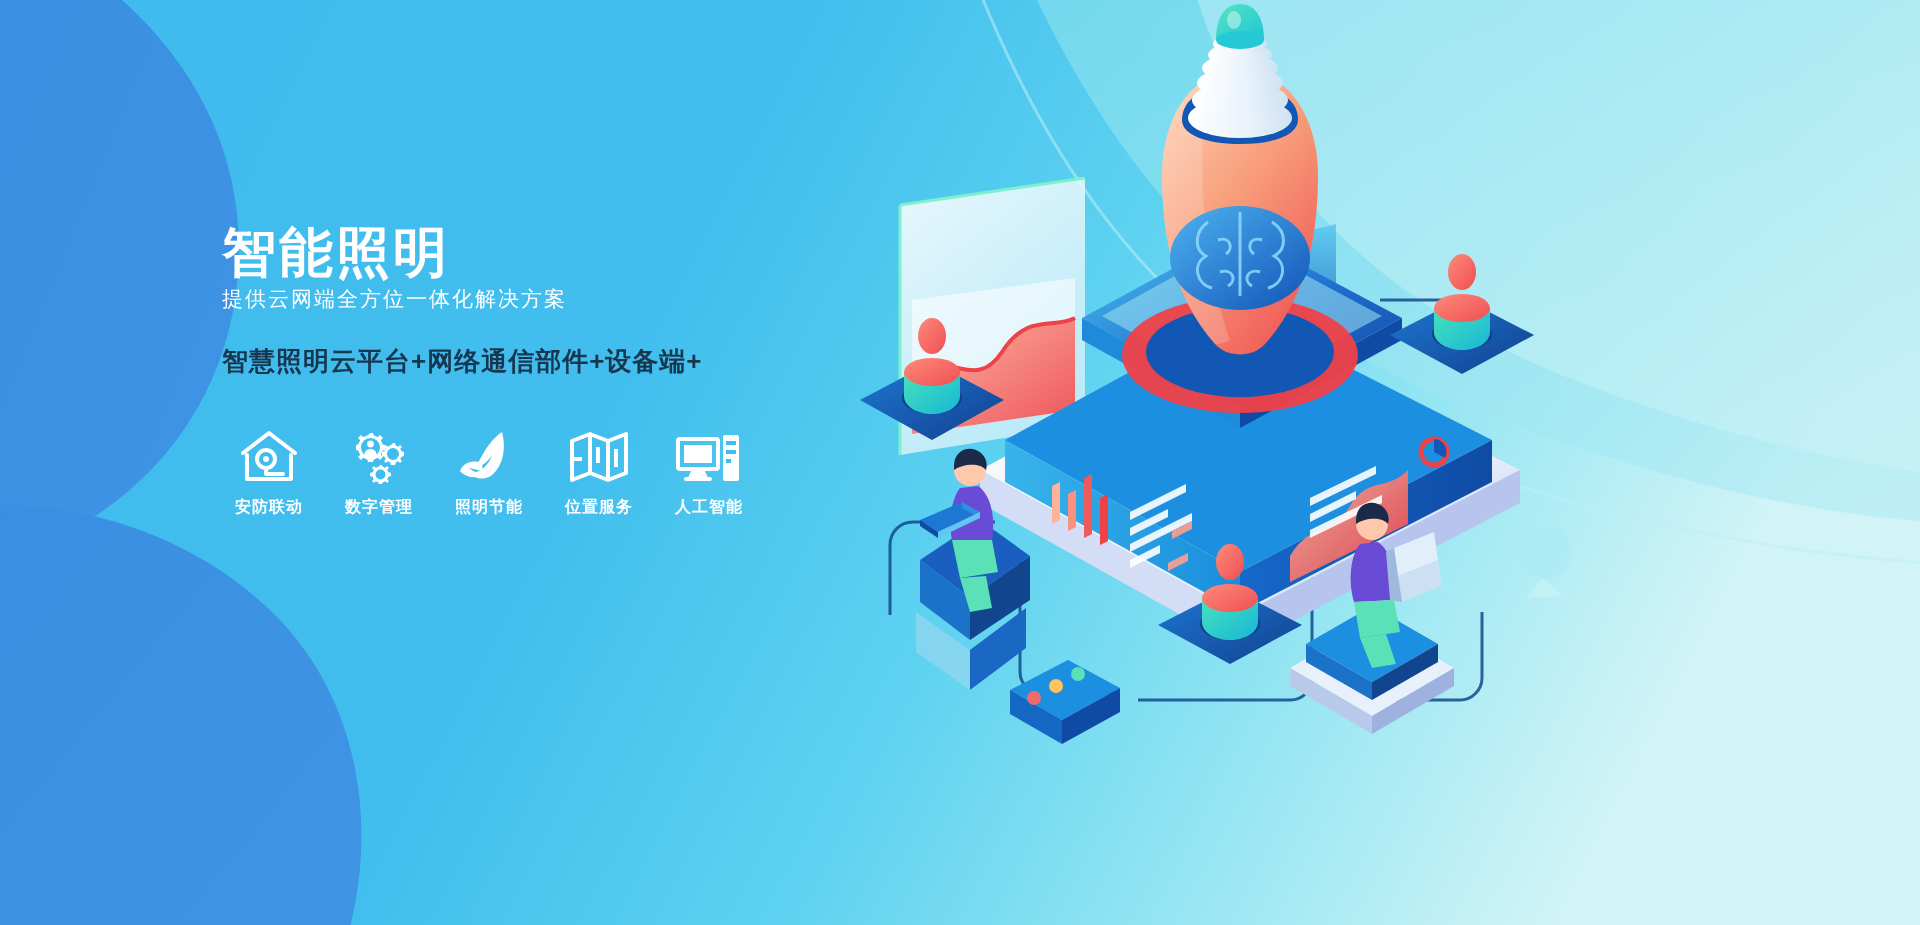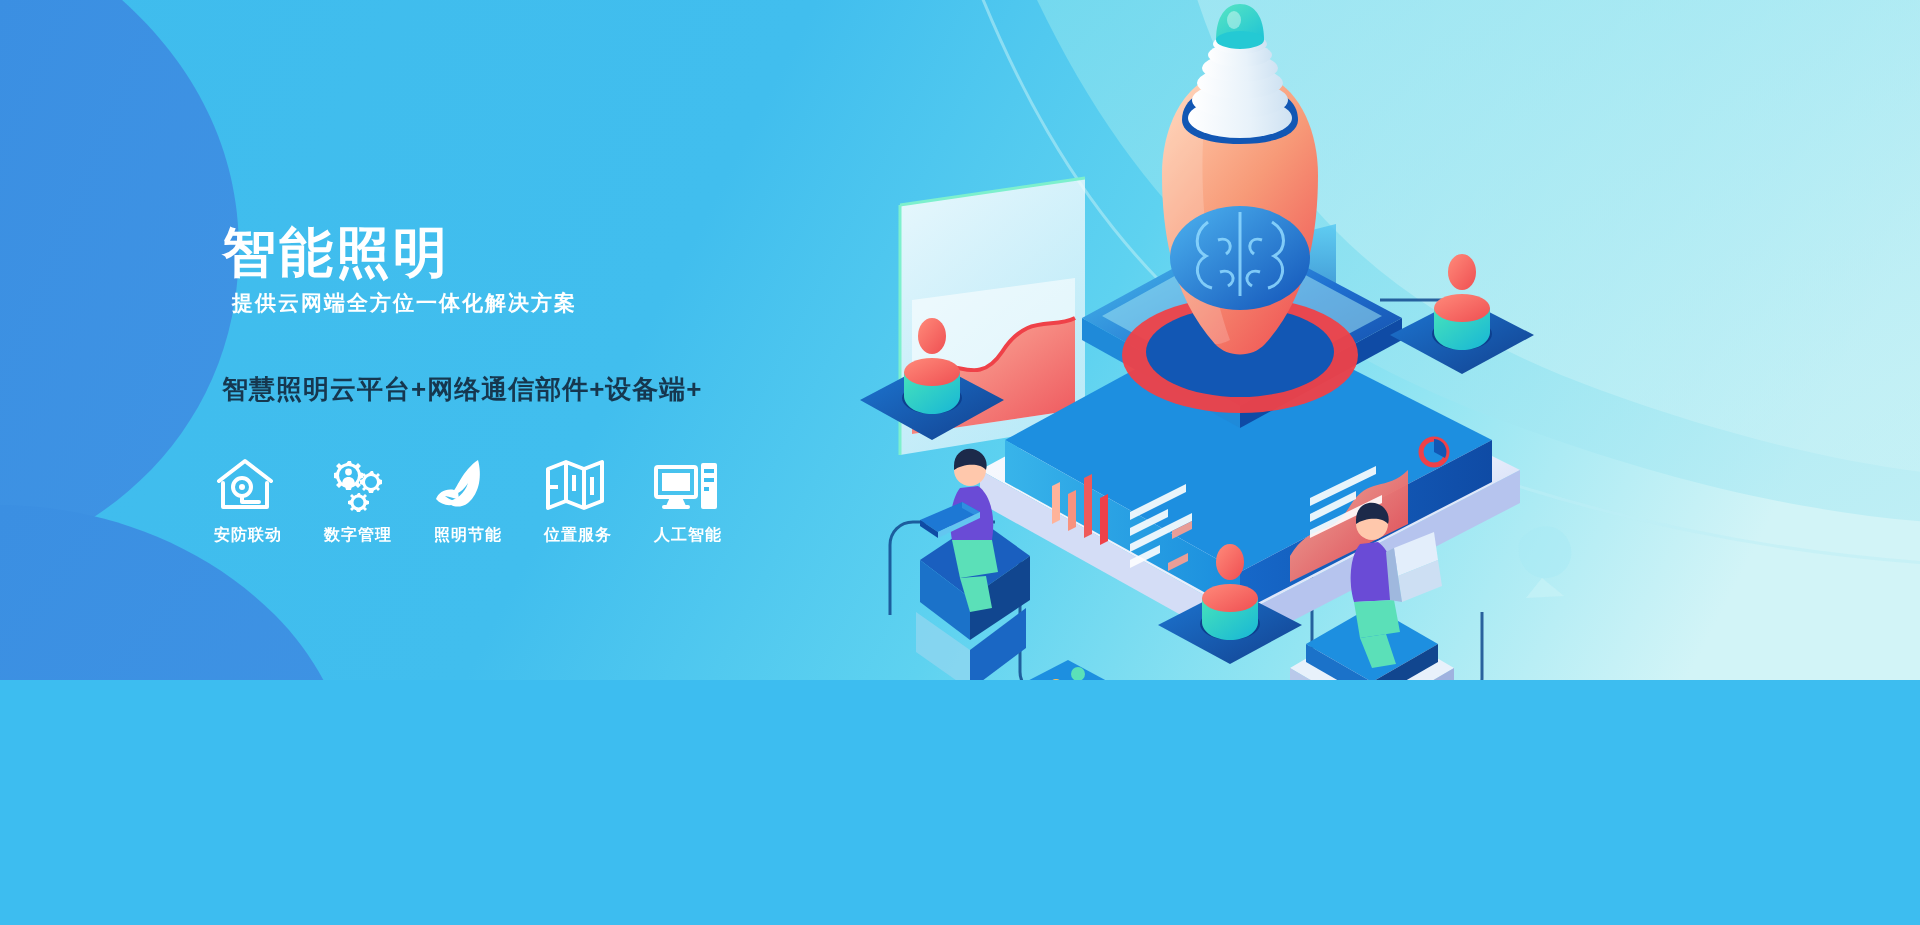--- a/index.html
+++ b/index.html
@@ -1,46 +1,46 @@
 <!DOCTYPE html>
 <html><head>
 <meta charset="utf-8">
 <style>
   html,body{margin:0;padding:0;}
   body{
     width:1920px;height:925px;overflow:hidden;
     font-family:"Liberation Sans","DejaVu Sans",sans-serif;
     background:#3dbdf0;
   }
-  .stage{position:relative;width:1920px;height:680px;overflow:hidden;
+  .stage{position:relative;width:1920px;height:925px;overflow:hidden;
     background:linear-gradient(100deg,#3fbced 0%,#3fbced 38%,#46c4ee 55%,#66d6f0 72%,#96e6f2 88%,#c9f2f6 100%);
   }
 
   
   .bg-layer{position:absolute;inset:0;overflow:hidden;}
   .bg-layer svg{position:absolute;top:0;left:0;}
 
   
   .content{position:absolute;left:222px;top:225px;width:720px;z-index:30;}
   .title{
     font-size:54px;line-height:1;color:#ffffff;font-weight:700;
     letter-spacing:3px;margin:0 0 6px 0;
   }
   .subtitle{
-    font-size:21px;color:#ffffff;font-weight:700;letter-spacing:2px;margin:10px;
-  }
-  .desc{margin-top:52px;}
+    font-size:21px;color:#ffffff;font-weight:400;letter-spacing:2px;margin:0;
+  }
+  .desc{margin-top:28px;}
   .desc-line{
     font-size:26px;color:#16374f;font-weight:700;letter-spacing:1px;
     line-height:1.6;white-space:nowrap;
   }
 
   
   .features{display:flex;margin-top:40px;margin-left:-8px;}
-  .feature{width:110px;display:flex;flex-direction:column;align-items:flex-start;}
+  .feature{width:110px;display:flex;flex-direction:column;align-items:center;}
   .feature .ic{height:62px;display:flex;align-items:flex-end;justify-content:center;}
   .feature .ic svg{display:block;}
   .feature .lbl{
     margin-top:12px;font-size:16px;color:#ffffff;font-weight:700;letter-spacing:1px;
     white-space:nowrap;
   }
 
   
   .illus{position:absolute;right:0;top:0;width:1100px;height:925px;z-index:20;}
   .illus svg{position:absolute;top:0;left:0;}

